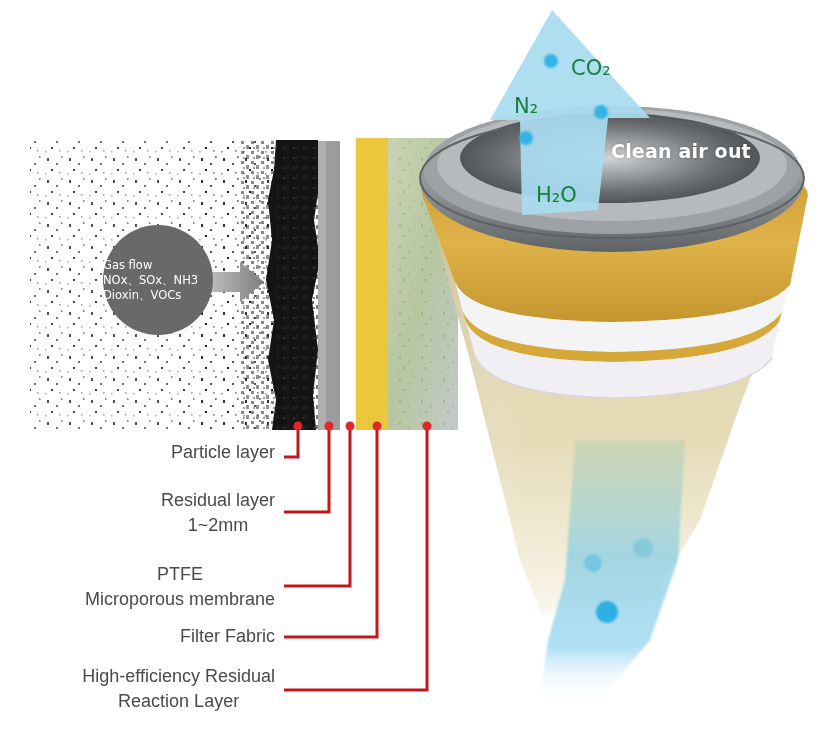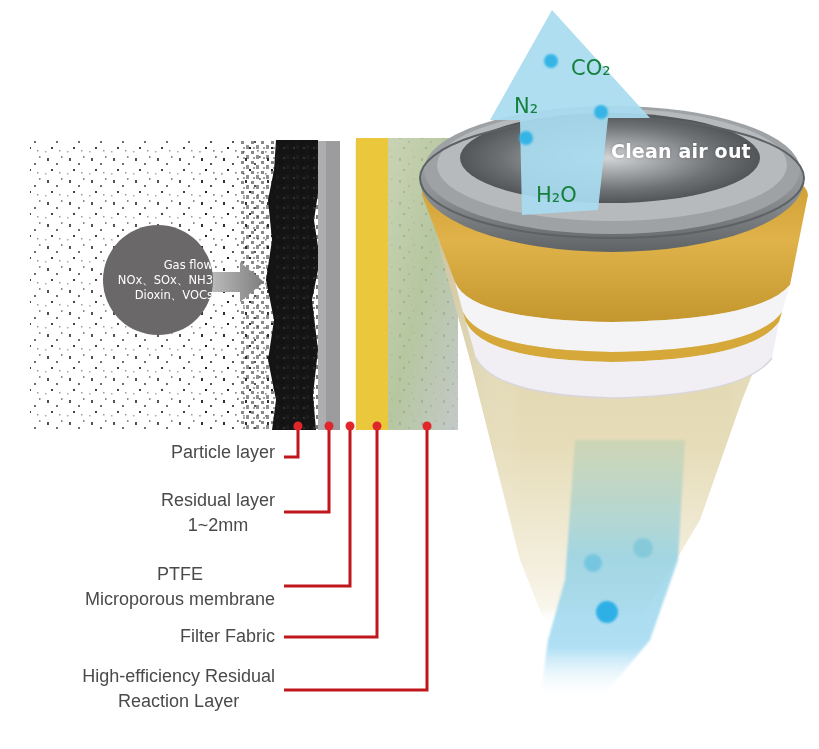--- a/index.html
+++ b/index.html
@@ -3,21 +3,21 @@
 <meta charset="utf-8">
 <style>
   html, body { margin: 0; padding: 0; background: #ffffff; }
   body { width: 819px; height: 749px; position: relative; overflow: hidden;
          font-family: "Liberation Sans", "DejaVu Sans", sans-serif; }
   .stage { position: absolute; left: 0; top: 0; width: 819px; height: 749px; }
   svg.art { position: absolute; left: 0; top: 0; width: 819px; height: 749px; }
 
   .gas-bubble { position: absolute; left: 103px; top: 225px; width: 110px; height: 110px;
     border-radius: 50%; background: #6a6868; color: #ffffff; text-align: center;
-    display: flex; flex-direction: column; justify-content: center; align-items: flex-end;
+    display: flex; flex-direction: column; justify-content: center; align-items: flex-start;
     font-family: "DejaVu Sans", sans-serif; font-size: 11.5px; line-height: 15px; }
 
   .mol { position: absolute; font-family: "DejaVu Sans", sans-serif; color: #15803d; font-size: 21px; }
   .clean { position: absolute; left: 611px; top: 140px; color: #ffffff; font-weight: bold;
     font-family: "DejaVu Sans", sans-serif; font-size: 19px; letter-spacing: 0.2px;
     text-shadow: 0 0 3px rgba(0,0,0,0.25); }
 
   .label { position: absolute; right: 544px; text-align: center; color: #4a4a4a;
     font-family: "Liberation Sans", sans-serif; font-size: 18px; line-height: 25px; white-space: nowrap; }
   .label span { display: block; }

